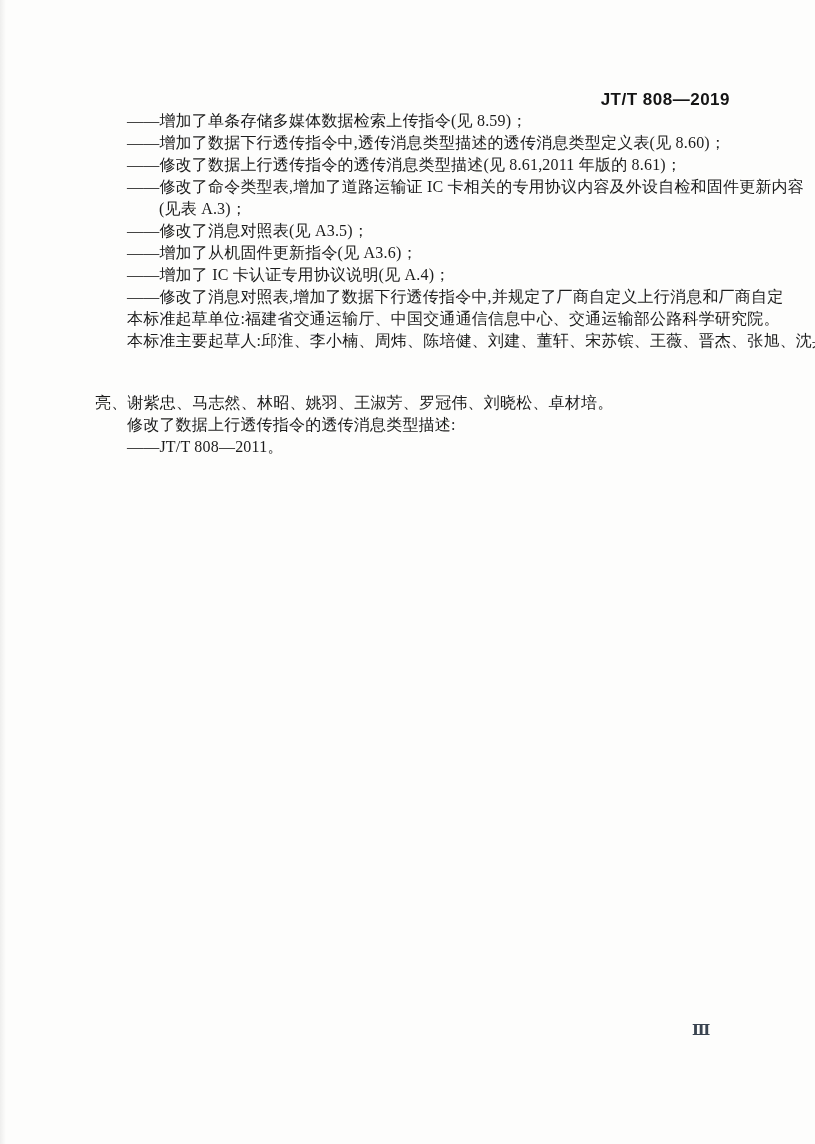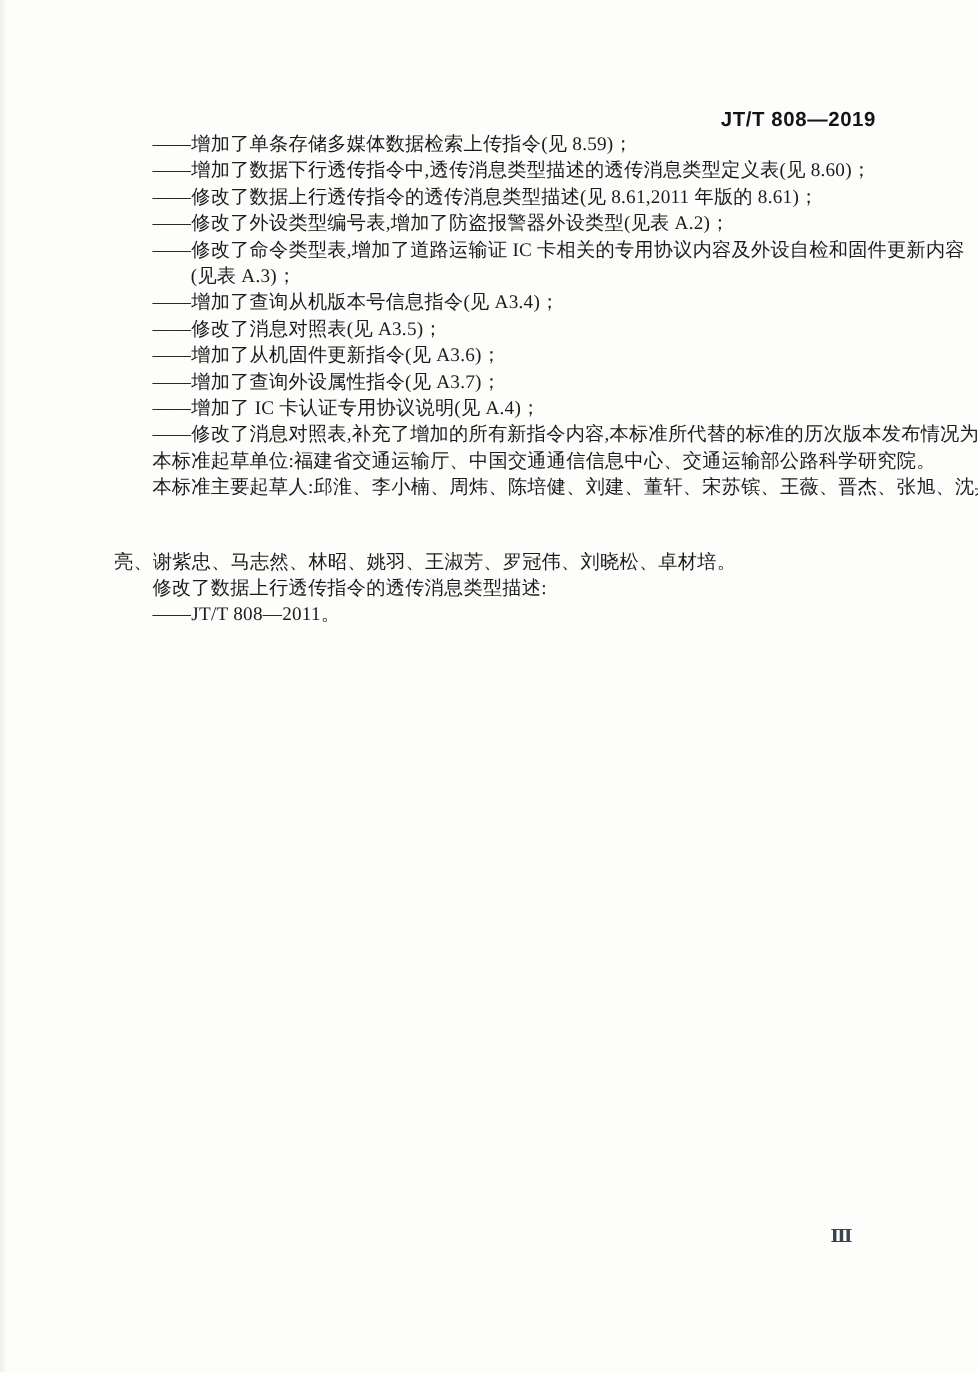--- a/index.html
+++ b/index.html
@@ -68,29 +68,26 @@
 
 <div class="page">
 
   <div class="header">JT/T 808—2019</div>
 
   <div class="content">
 
   <div class="doc-line indent-dash">——增加了单条存储多媒体数据检索上传指令(见 8.59)；</div>
       <div class="doc-line indent-dash">——增加了数据下行透传指令中,透传消息类型描述的透传消息类型定义表(见 8.60)；</div>
       <div class="doc-line indent-dash">——修改了数据上行透传指令的透传消息类型描述(见 8.61,2011 年版的 8.61)；</div>
-      <div class="doc-line indent-dash">——修改了外设类型编号表,增加了防盗报警器外设类型(见表 A.2)；</div>
       <div class="doc-line indent-dash">——修改了命令类型表,增加了道路运输证 IC 卡相关的专用协议内容及外设自检和固件更新内容</div>
       <div class="doc-line indent-cont">(见表 A.3)；</div>
-      <div class="doc-line indent-dash">——增加了查询从机版本号信息指令(见 A3.4)；</div>
       <div class="doc-line indent-dash">——修改了消息对照表(见 A3.5)；</div>
       <div class="doc-line indent-dash">——增加了从机固件更新指令(见 A3.6)；</div>
-      <div class="doc-line indent-dash">——增加了查询外设属性指令(见 A3.7)；</div>
       <div class="doc-line indent-dash">——增加了 IC 卡认证专用协议说明(见 A.4)；</div>
-      <div class="doc-line indent-dash">——修改了消息对照表,补充了增加的所有新指令内容,本标准所代替的标准的历次版本发布情况为</div>
+      <div class="doc-line indent-dash">——修改了消息对照表,增加了数据下行透传指令中,并规定了厂商自定义上行消息和厂商自定</div>
       <div class="doc-line indent-para">本标准起草单位:福建省交通运输厅、中国交通通信信息中心、交通运输部公路科学研究院。</div>
       <div class="doc-line indent-para">本标准主要起草人:邱淮、李小楠、周炜、陈培健、刘建、董轩、宋苏镔、王薇、晋杰、张旭、沈兵、李文</div>
       <div class="doc-line indent-flush">亮、谢紫忠、马志然、林昭、姚羽、王淑芳、罗冠伟、刘晓松、卓材培。</div>
       <div class="doc-line indent-para">修改了数据上行透传指令的透传消息类型描述:</div>
       <div class="doc-line indent-dash">——JT/T 808—2011。</div>
     </div>
 
   <div class="page-number">Ⅲ</div>
 
 </div>

